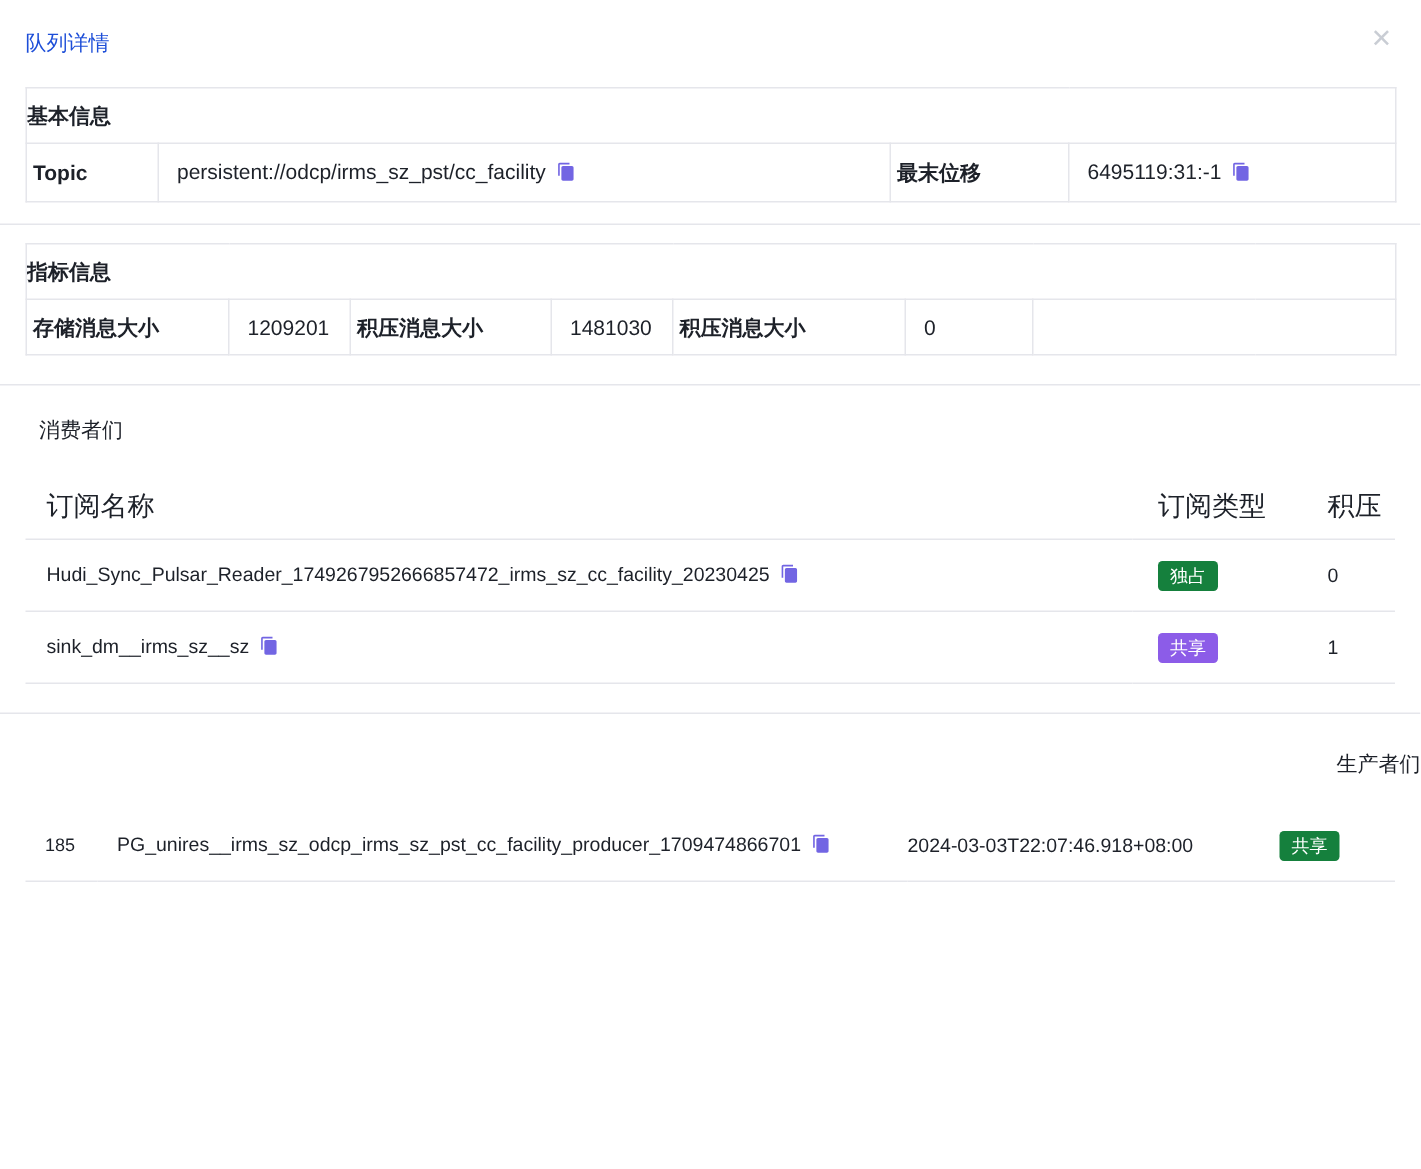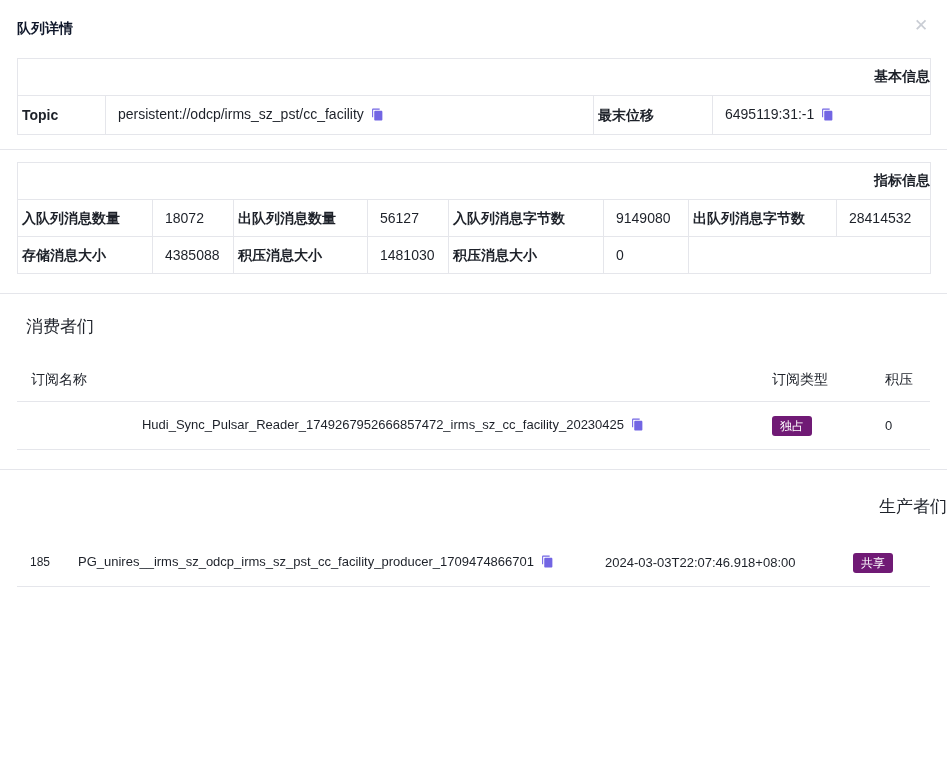--- a/index.html
+++ b/index.html
@@ -4,71 +4,71 @@
 <style>
   * { box-sizing: border-box; }
   html, body { margin: 0; padding: 0; }
   body {
     width: 947px; height: 779px; overflow: hidden;
     background: #ffffff; color: #1d2129;
     font-family: "Liberation Sans", "DejaVu Sans", sans-serif;
     font-size: 14px;
   }
   .dialog-header { position: relative; padding: 20px 17px 0 17px; height: 37px; }
-  .dialog-title { font-weight: bold; font-size: 14px; color: #0f172a; }
+  .dialog-title { font-weight: normal; font-size: 14px; color: #1d4ed8; }
   .close-btn {
     position: absolute; right: 16px; top: 16px;
     width: 20px; height: 20px; line-height: 20px; text-align: center;
     color: #c9cdd4; font-size: 17px; cursor: pointer; user-select: none;
   }
   .divider { border-top: 1px solid #e5e6eb; height: 0; }
   .d1 { margin-top: 14px; }
   .d2 { margin-top: 19px; }
   .d3 { margin-top: 19px; }
 
   table.grid {
     border-collapse: collapse; table-layout: fixed;
     width: 913px; margin-left: 17px;
   }
   table.grid td { border: 1px solid #e5e6eb; overflow: hidden; white-space: nowrap; }
-  td.sec-head { text-align: right; font-weight: bold; padding: 8px 0; line-height: 20px; font-family: Liberation Serif, serif; }
+  td.sec-head { text-align: left; font-weight: bold; padding: 8px 0; line-height: 20px; }
   td.lbl { text-align: left; font-weight: bold; padding: 8px 4px; line-height: 20px; }
   td.val { text-align: left; padding: 8px 12px; line-height: 20px; }
   td.blank { border: none; }
   .t1 { margin-top: 21px; }
   .t2 { margin-top: 12px; }
 
-  .section-title { margin: 21px 0 0 26px; font-size: 17px; color: #1d2129; }
+  .section-title { margin: 21px 0 0 26px; font-size: 14px; color: #1d2129; }
   .sec-consumers { margin-top: 21px; }
   .sec-producers { margin-top: 25px; text-align: right; }
 
   table.list {
     border-collapse: collapse; table-layout: fixed;
     width: 913px; margin-left: 17px;
   }
   table.list th {
-    text-align: left; font-weight: 500; font-size: 14px; color: #1d2129;
+    text-align: left; font-weight: 500; font-size: 18px; color: #1d2129;
     padding: 9px 0 13px 0; border-bottom: 1px solid #e5e6eb; line-height: 18px;
   }
   table.list td {
     padding: 13px 0; border-bottom: 1px solid #e5e6eb;
     font-size: 13px; line-height: 19px; overflow: hidden; white-space: nowrap;
   }
   .tc { margin-top: 23px; }
   .tp { margin-top: 21px; }
-  .pad-name { padding-left: 14px !important; text-align: center; }
+  .pad-name { padding-left: 14px !important; }
   .pad-col { padding-left: 17px !important; }
   .pad-id { padding-left: 13px !important; }
   .id-cell { font-size: 12px !important; }
 
   .badge {
     display: inline-block; padding: 2px 8px; border-radius: 3px;
     color: #ffffff; font-size: 12px; line-height: 16px;
   }
-  .badge-pink { background: #701a75; }
+  .badge-pink { background: #15803d; }
   .badge-purple { background: #8c5ce8; }
 
   .copy-icon { margin-left: 7px; vertical-align: -2px; cursor: pointer; }
   .copy-icon svg { display: inline; }
 </style>
 </head>
 <body>
 
 <div class="dialog-header">
   <span class="dialog-title">队列详情</span>
@@ -110,32 +110,22 @@
       <col style="width:155px">
       <col style="width:85px">
       <col style="width:148px">
       <col style="width:94px">
     </colgroup>
   <tbody>
       <tr>
     <td class="sec-head" colspan="8">指标信息</td>
   </tr>
   <tr>
-    <td class="lbl">入队列消息数量</td>
-    <td class="val">18072</td>
-    <td class="lbl">出队列消息数量</td>
-    <td class="val">56127</td>
-    <td class="lbl">入队列消息字节数</td>
-    <td class="val">9149080</td>
-    <td class="lbl">出队列消息字节数</td>
-    <td class="val">28414532</td>
-  </tr>
-  <tr>
     <td class="lbl">存储消息大小</td>
-    <td class="val">4385088</td>
+    <td class="val">1209201</td>
     <td class="lbl">积压消息大小</td>
     <td class="val">1481030</td>
     <td class="lbl">积压消息大小</td>
     <td class="val">0</td>
     <td class="blank" colspan="2"></td>
   </tr>
 </tbody>
   </table>
 
 <div class="divider d2"></div>
@@ -153,20 +143,27 @@
     <th class="pad-col">订阅类型</th>
     <th class="pad-col">积压</th>
   </tr>
   <tr>
     <td class="pad-name"><span>Hudi_Sync_Pulsar_Reader_1749267952666857472_irms_sz_cc_facility_20230425</span><span class="copy-icon"><svg width="13" height="13" viewBox="0 0 24 24" fill="#7265e3">
               <path d="M16 1H4c-1.1 0-2 .9-2 2v14h2V3h12V1zm3 4H8c-1.1 0-2 .9-2 2v14c0 1.1.9 2 2 2h11c1.1 0 2-.9 2-2V7c0-1.1-.9-2-2-2z"></path>
             </svg></span></td>
     <td class="pad-col"><span class="badge badge-pink">独占</span></td>
     <td class="pad-col">0</td>
   </tr>
+  <tr>
+    <td class="pad-name"><span>sink_dm__irms_sz__sz</span><span class="copy-icon"><svg width="13" height="13" viewBox="0 0 24 24" fill="#7265e3">
+              <path d="M16 1H4c-1.1 0-2 .9-2 2v14h2V3h12V1zm3 4H8c-1.1 0-2 .9-2 2v14c0 1.1.9 2 2 2h11c1.1 0 2-.9 2-2V7c0-1.1-.9-2-2-2z"></path>
+            </svg></span></td>
+    <td class="pad-col"><span class="badge badge-purple">共享</span></td>
+    <td class="pad-col">1</td>
+  </tr>
 </tbody>
   </table>
 
 <div class="divider d3"></div>
 
 <div class="section-title sec-producers">生产者们</div>
 <table class="list tp">
   <colgroup>
       <col style="width:48px">
       <col style="width:540px">

